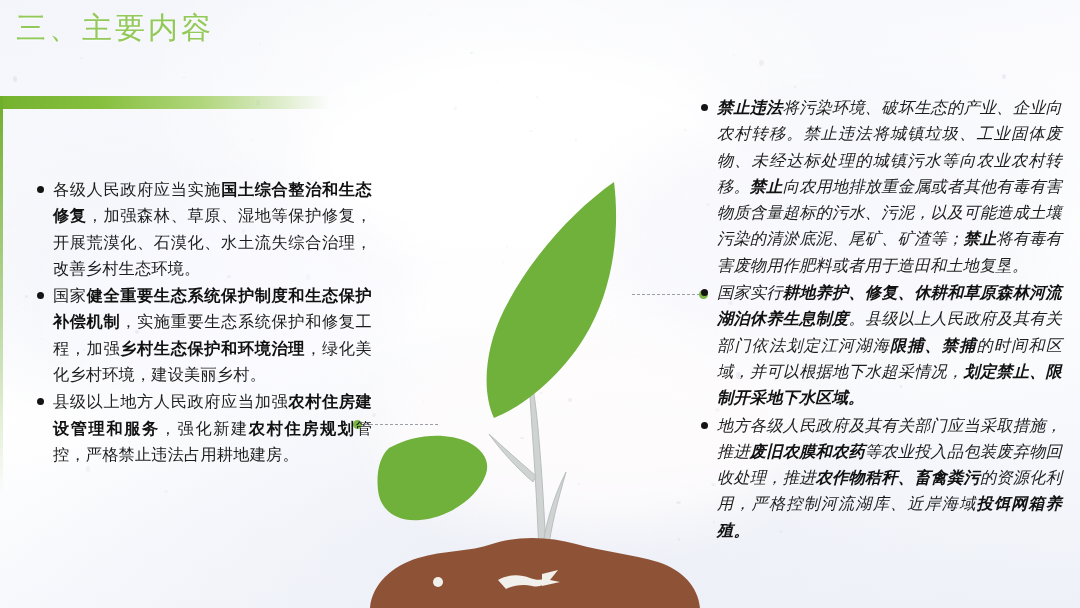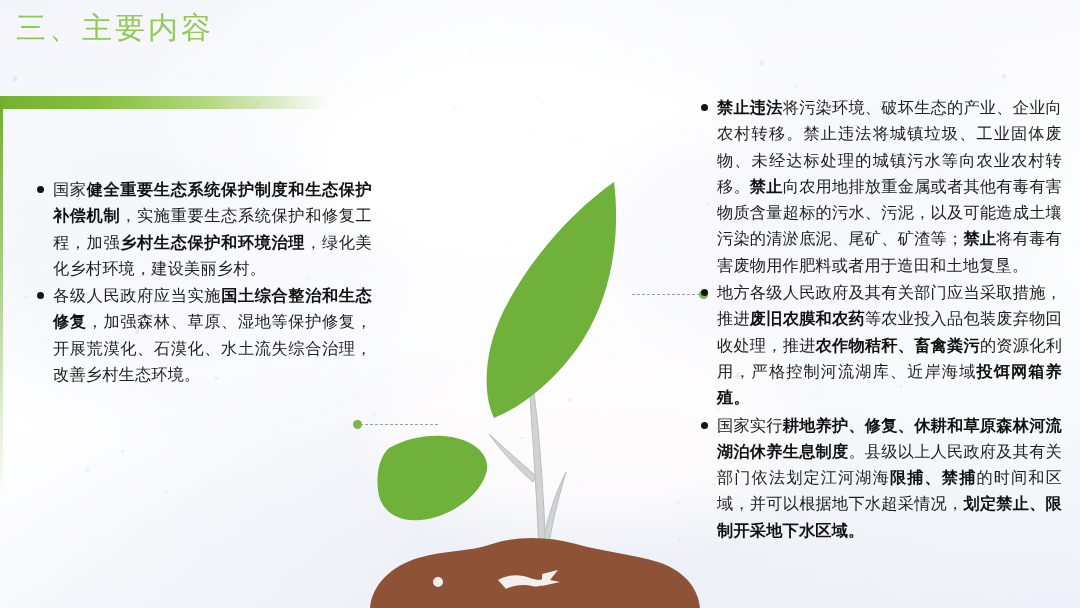--- a/index.html
+++ b/index.html
@@ -70,21 +70,21 @@
 
   
   .col {
     position:absolute;
     color:#1d1d1d;
     font-size:16.2px;
     line-height:26.3px;
     letter-spacing:.2px;
   }
   .col-left  { left:36px;  top:176px; width:336px; }
-  .col-right { left:700px; top:94px;  width:362px; }
+  .col-right { left:700px; top:94px;  width:362px;font-style:italic; }
 
   .bullet-row {
     position:relative;
     padding-left:17px;
     margin-bottom:1px;
     text-align:justify;
     text-justify:inter-ideograph;
   }
   .bullet-row::before {
     content:"";
@@ -227,23 +227,24 @@
       <circle cx="86" cy="412" r="5" fill="#f2f0ec"></circle>
     </g>
   </svg>
 
   <div class="conn conn-left"></div>
   <div class="conn-dot dot-left"></div>
   <div class="conn conn-right"></div>
   <div class="conn-dot dot-right"></div>
 
   <div class="col col-left" id="col-left">
+      <p class="bullet-row"><span>各级人民政府应当实施</span><b>国土综合整治和生态修复</b><span>，加强森林、草原、湿地等保护修复，开展荒漠化、石漠化、水土流失综合治理，改善乡村生态环境。</span></p>
       <p class="bullet-row"><span>国家</span><b>健全重要生态系统保护制度和生态保护补偿机制</b><span>，实施重要生态系统保护和修复工程，加强</span><b>乡村生态保护和环境治理</b><span>，绿化美化乡村环境，建设美丽乡村。</span></p>
-      <p class="bullet-row"><span>各级人民政府应当实施</span><b>国土综合整治和生态修复</b><span>，加强森林、草原、湿地等保护修复，开展荒漠化、石漠化、水土流失综合治理，改善乡村生态环境。</span></p>
+      <p class="bullet-row"><span>县级以上地方人民政府应当加强</span><b>农村住房建设管理和服务</b><span>，强化新建</span><b>农村住房规划</b><span>管控，严格禁止违法占用耕地建房。</span></p>
     </div>
 
   <div class="col col-right" id="col-right">
       <p class="bullet-row"><b>禁止违法</b><span>将污染环境、破坏生态的产业、企业向农村转移。禁止违法将城镇垃圾、工业固体废物、未经达标处理的城镇污水等向农业农村转移。</span><b>禁止</b><span>向农用地排放重金属或者其他有毒有害物质含量超标的污水、污泥，以及可能造成土壤污染的清淤底泥、尾矿、矿渣等；</span><b>禁止</b><span>将有毒有害废物用作肥料或者用于造田和土地复垦。</span></p>
+      <p class="bullet-row"><span>国家实行</span><b>耕地养护、修复、休耕和草原森林河流湖泊休养生息制度</b><span>。县级以上人民政府及其有关部门依法划定江河湖海</span><b>限捕、禁捕</b><span>的时间和区域，并可以根据地下水超采情况，</span><b>划定禁止、限制开采地下水区域。</b></p>
       <p class="bullet-row"><span>地方各级人民政府及其有关部门应当采取措施，推进</span><b>废旧农膜和农药</b><span>等农业投入品包装废弃物回收处理，推进</span><b>农作物秸秆、畜禽粪污</b><span>的资源化利用，严格控制河流湖库、近岸海域</span><b>投饵网箱养殖。</b></p>
-      <p class="bullet-row"><span>国家实行</span><b>耕地养护、修复、休耕和草原森林河流湖泊休养生息制度</b><span>。县级以上人民政府及其有关部门依法划定江河湖海</span><b>限捕、禁捕</b><span>的时间和区域，并可以根据地下水超采情况，</span><b>划定禁止、限制开采地下水区域。</b></p>
     </div>
 
 </div>
 
 </body></html>

